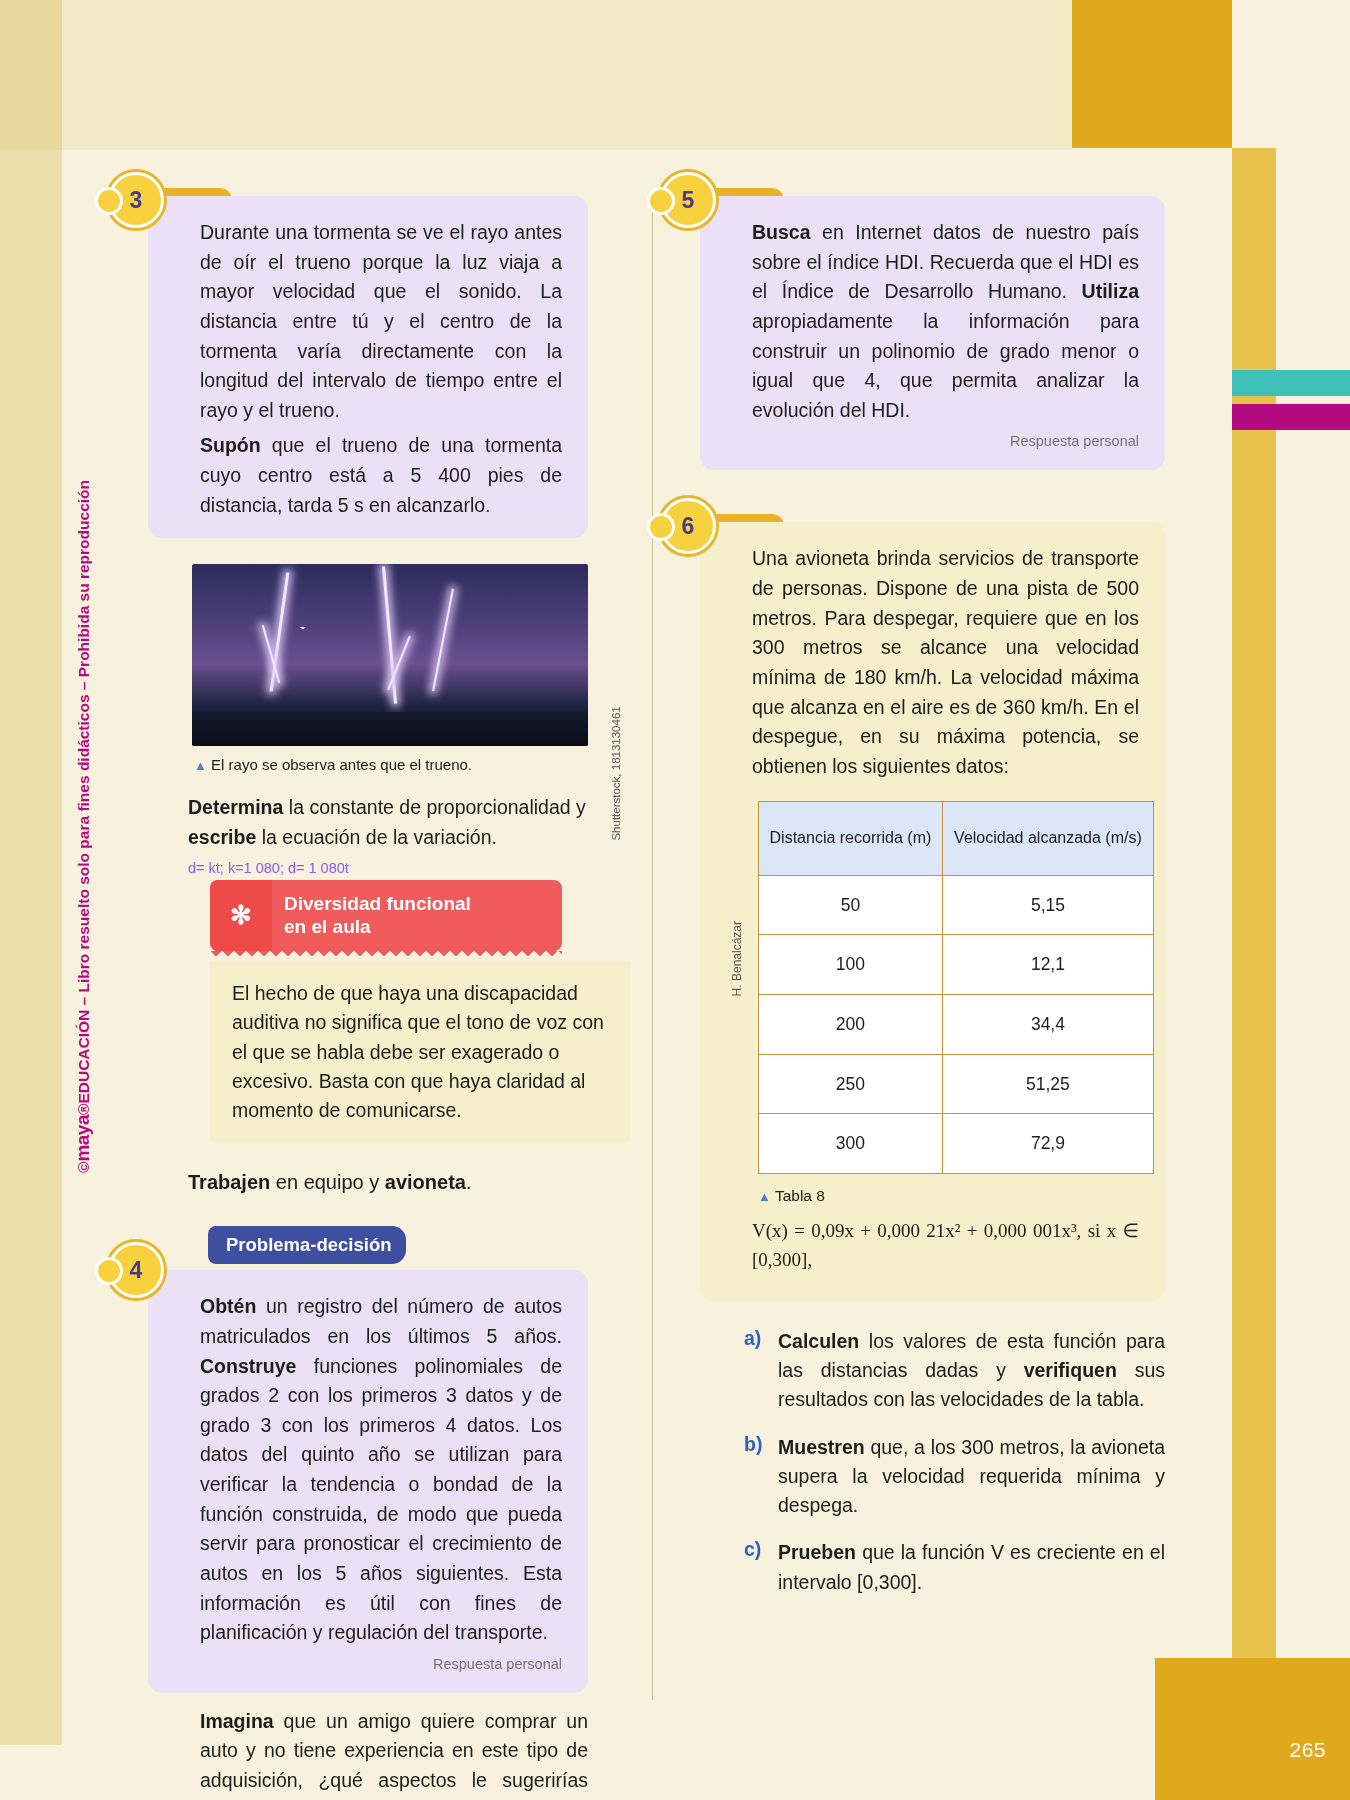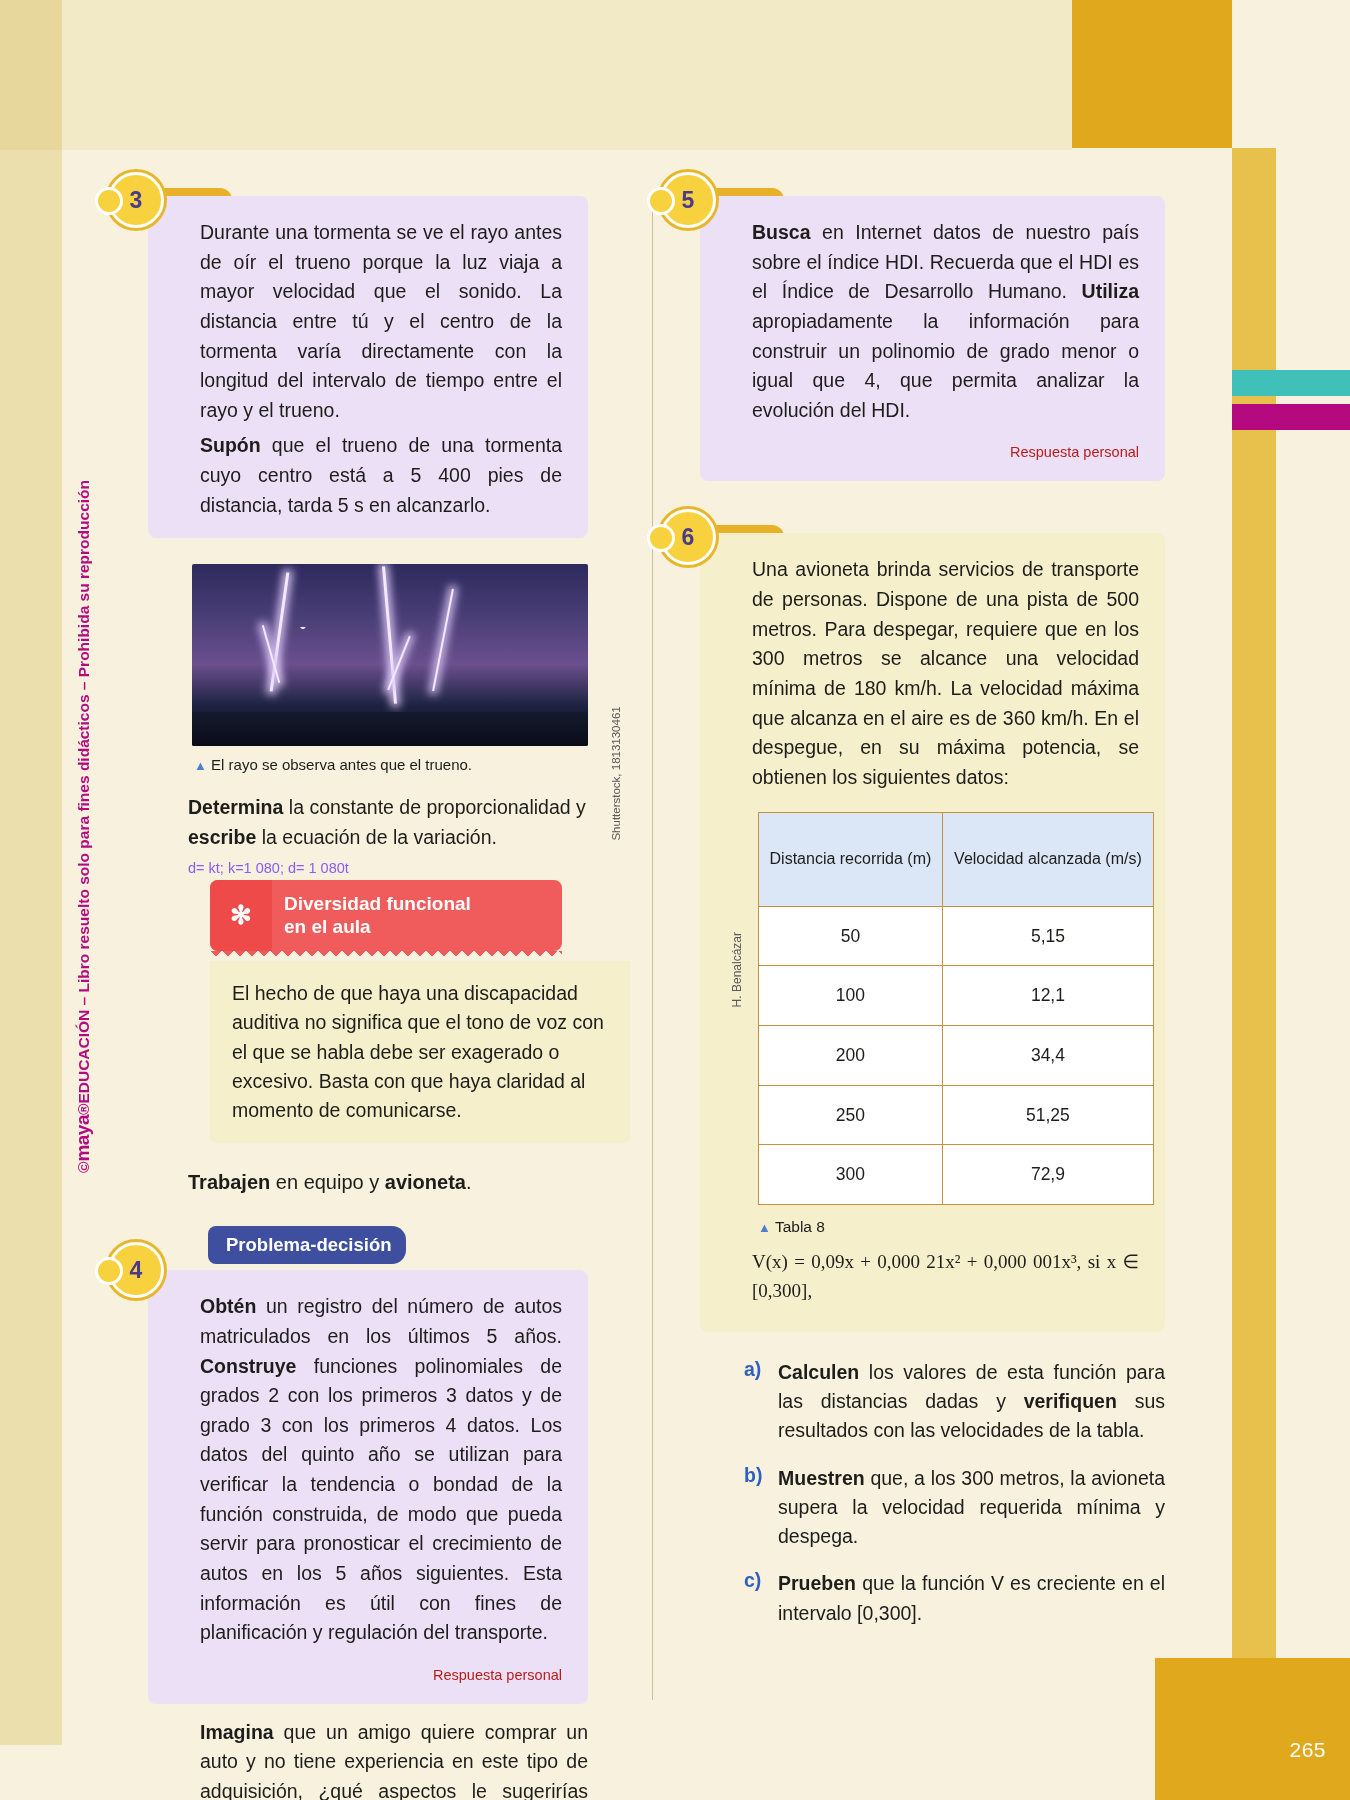--- a/index.html
+++ b/index.html
@@ -97,36 +97,36 @@
     width: 22px; height: 22px; border-radius: 50%;
     background: #f7d23e; border: 3px solid #ffffff;
     z-index: -1;
   }
   .tail {
     position: absolute; left: 6px; top: -8px; width: 78px; height: 24px;
     background: #e7b12a; border-radius: 4px 12px 0 0; z-index: 1;
   }
 
   .panel {
-    border-radius: 8px;
+    border-radius: 14px;
     padding: 22px 26px 18px 52px;
     font-size: 19.5px;
     line-height: 1.52;
     color: #1d1d1b;
     text-align: justify;
     position: relative; z-index: 2;
   }
   .panel-violet { background: #ece0f6; }
   .panel-yellow { background: #f6efcb; }
 
   .panel b, .panel strong { font-weight: bold; }
 
   .answer {
-    color: #b91c1c; font-size: 14.5px; text-align: right;
-    margin-top: 16px; font-style: normal;
+    color: #737373; font-size: 14.5px; text-align: right;
+    margin-top: 5px; font-style: normal;
   }
   .answer-inline {
     color: #8b5cf6; font-size: 14.5px; margin-top: 6px;
   }
 
   
   .figure { margin: 18px 0 4px 44px; position: relative; width: 396px; }
   .photo {
     width: 396px; height: 182px; border-radius: 2px;
     background:
@@ -208,21 +208,21 @@
     background: #ffffff;
   }
   table.data th, table.data td {
     border: 1px solid #c8913f;
     text-align: center;
     font-size: 17.5px;
     color: #1d1d1b;
     padding: 16px 6px;
   }
   table.data th {
-    background: #dbe6f6; font-weight: normal; font-size: 16px; padding: 34px 6px;
+    background: #dbe6f6; font-weight: normal; font-size: 16px; padding: 24px 6px;
   }
   .table-credit {
     position: absolute; left: -30px; top: 120px;
     transform-origin: left top; transform: rotate(-90deg) translate(-100%,0);
     font-size: 12px; color: #58585a; white-space: nowrap;
   }
   .table-label {
     text-align: left; font-size: 15.5px; color: #1d1d1b;
     margin-top: 10px; width: 440px;
   }

